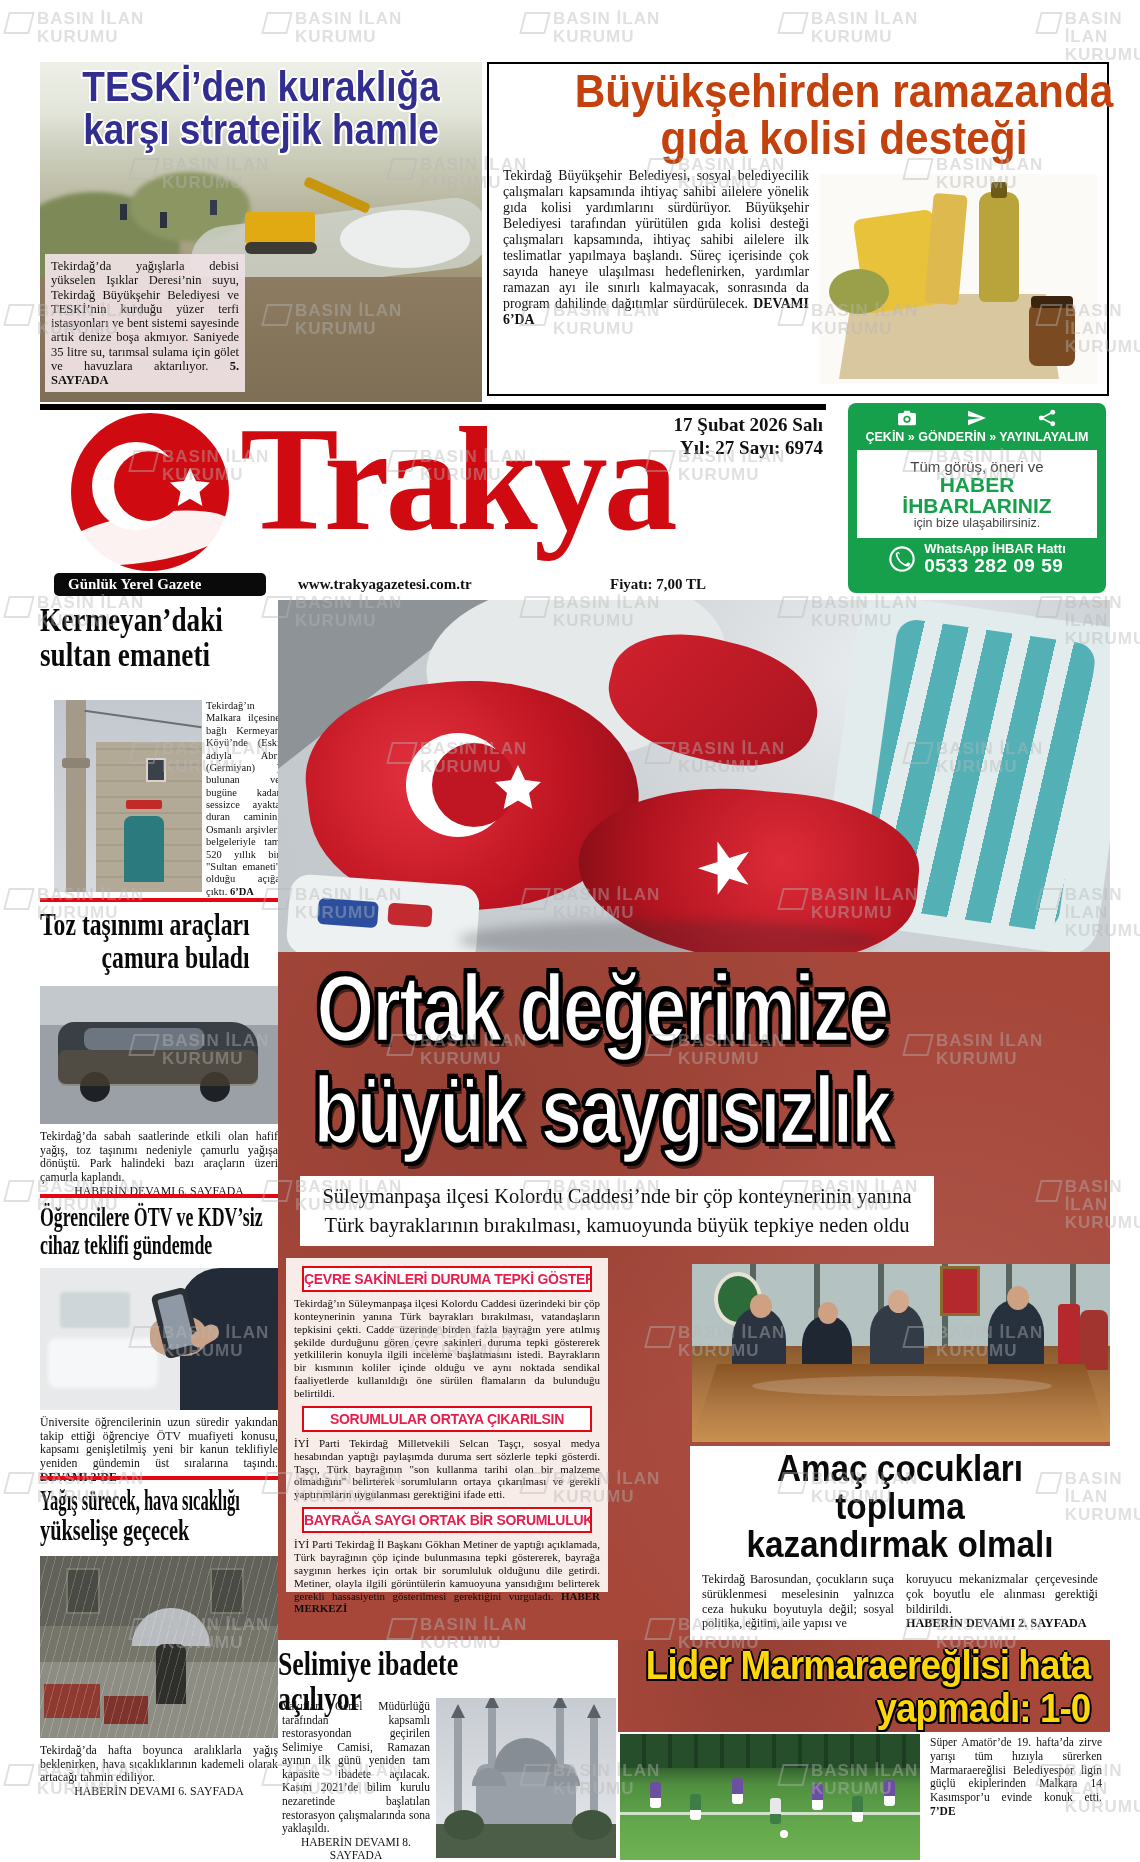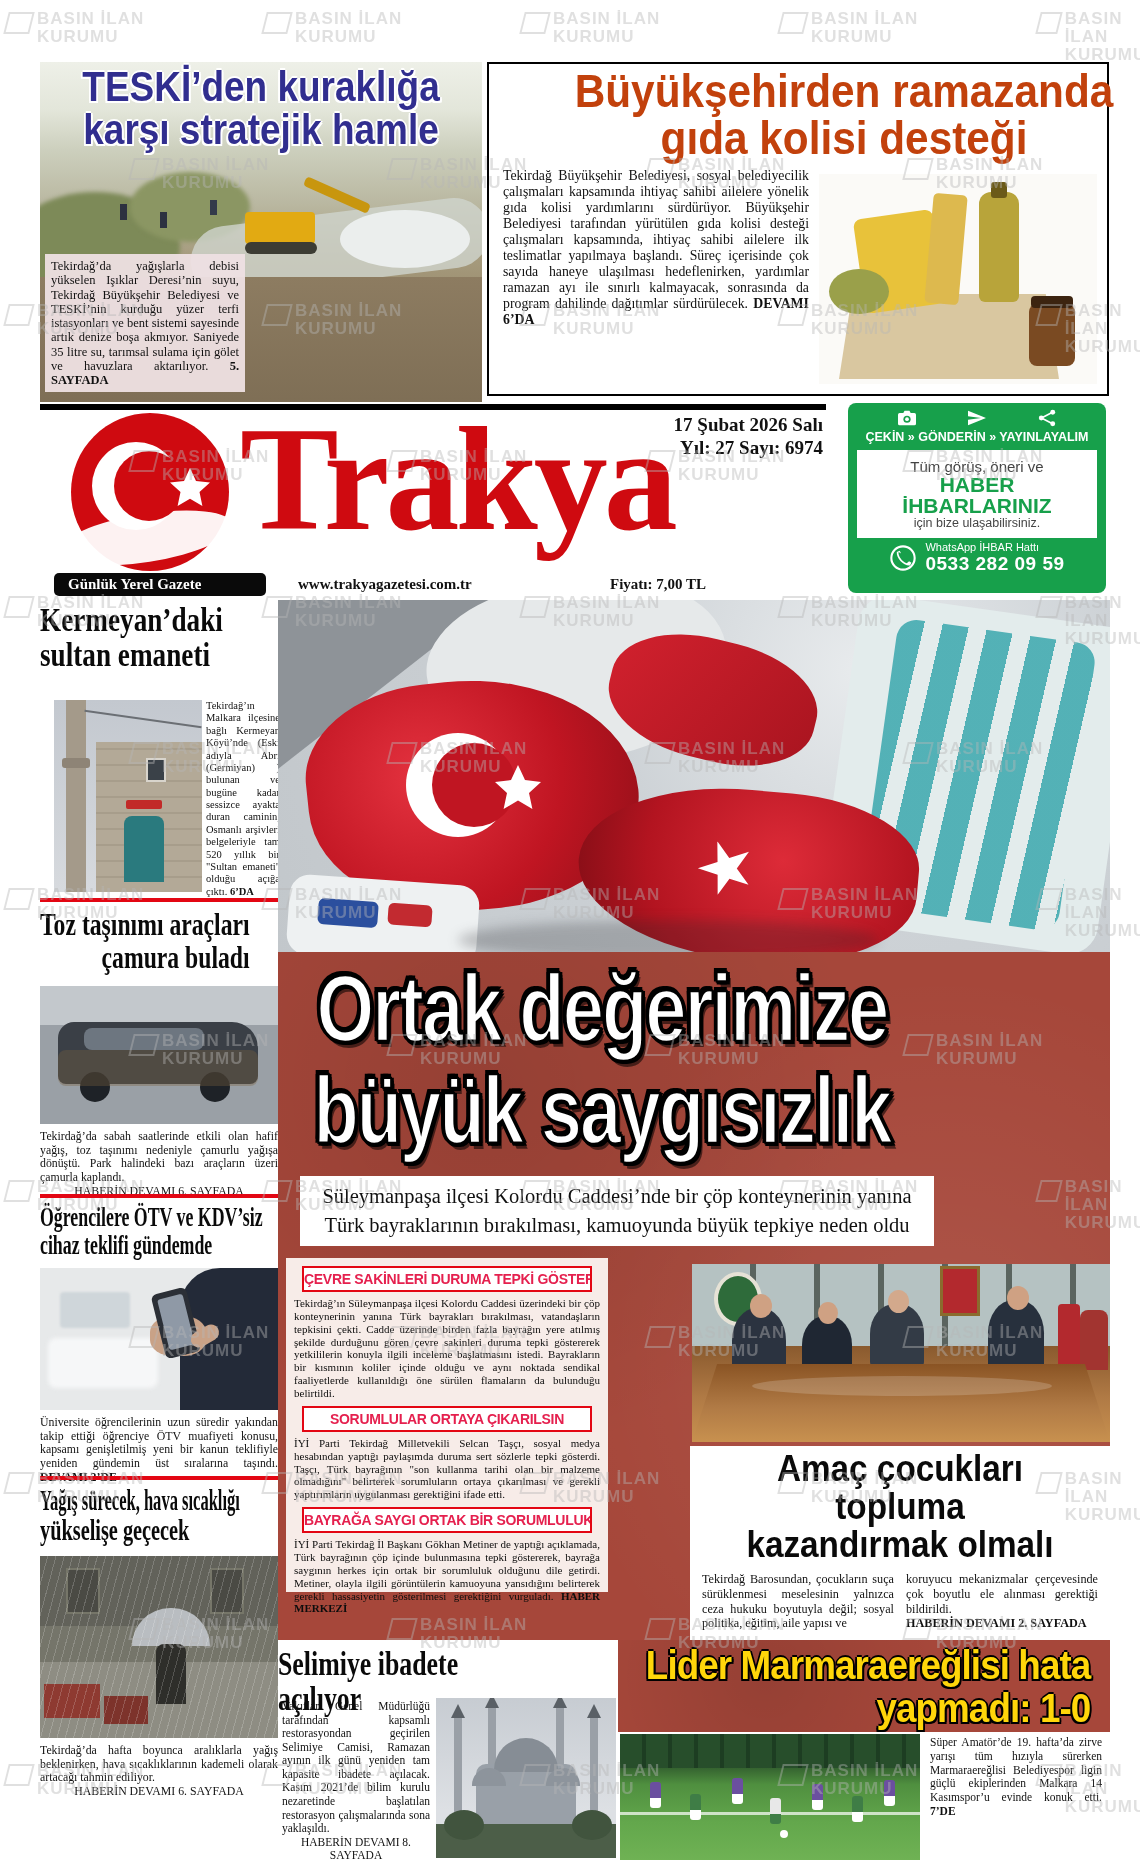--- a/index.html
+++ b/index.html
@@ -42,21 +42,21 @@
   #promo{left:848px;top:403px;width:258px;height:190px;background:var(--promo-green,#17a04b);
      border-radius:8px;z-index:2;}
   #promo-icons{display:flex;justify-content:space-around;padding:6px 24px 0 24px;}
   #promo-steps{text-align:center;color:#fff;font-weight:bold;font-size:12.5px;margin-top:3px;}
   #promo-card{margin:6px 9px 4px 9px;background:#fff;border-radius:0;text-align:center;padding:8px 2px;}
   .promo-l1{font-size:15px;color:#444;}
   .promo-big{font-size:21px;font-weight:bold;color:var(--promo-green,#17a04b);line-height:.98;}
   .promo-l4{font-size:12.5px;color:#444;}
   #wa-row{display:flex;align-items:center;justify-content:center;gap:8px;color:#fff;}
   #wa-texts{display:flex;flex-direction:column;line-height:1.05;}
-  #wa-label{font-size:11px;font-weight:normal;}
+  #wa-label{font-size:13px;font-weight:bold;}
   #wa-number{font-size:19px;font-weight:bold;letter-spacing:.5px;}
   #tagline-badge{left:54px;top:573px;width:212px;height:23px;background:#0a0a0a;border-radius:5px;
      color:#fff;font-family:"Liberation Serif",serif;font-weight:bold;font-size:15px;line-height:23px;
      padding-left:14px;box-sizing:border-box;}
   #site-url{left:298px;top:576px;font-family:"Liberation Serif",serif;font-weight:bold;font-size:15px;}
   #price{left:610px;top:576px;font-family:"Liberation Serif",serif;font-weight:bold;font-size:15px;}
   
   .lc-hl{font-weight:bold;color:#0a0a0a;line-height:1.03;font-family:Liberation Serif, serif;}
   .divider{left:40px;width:238px;height:4px;background:var(--accent-red,#e30613);}
   .lc-body{left:40px;width:238px;font-size:11.8px;line-height:1.16;}

